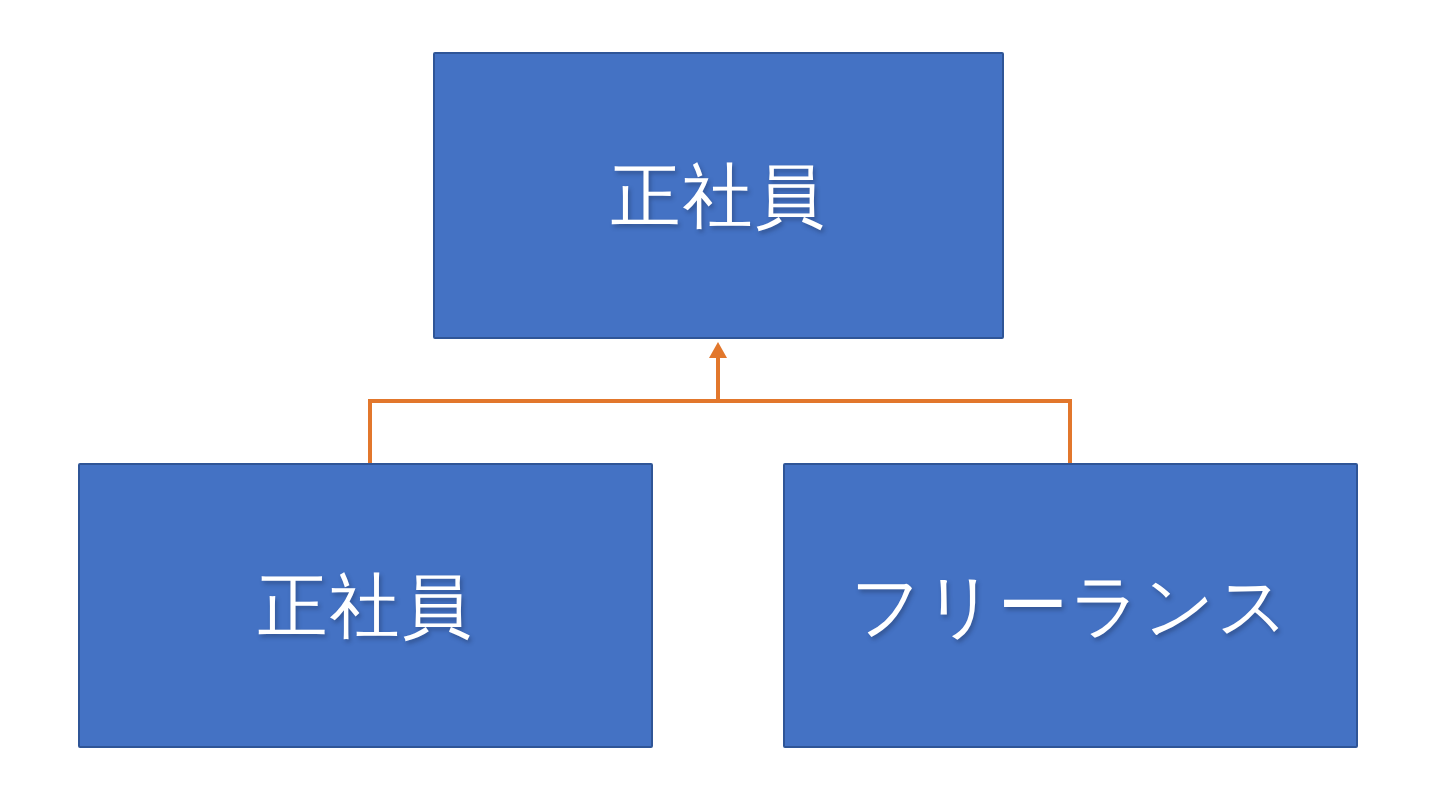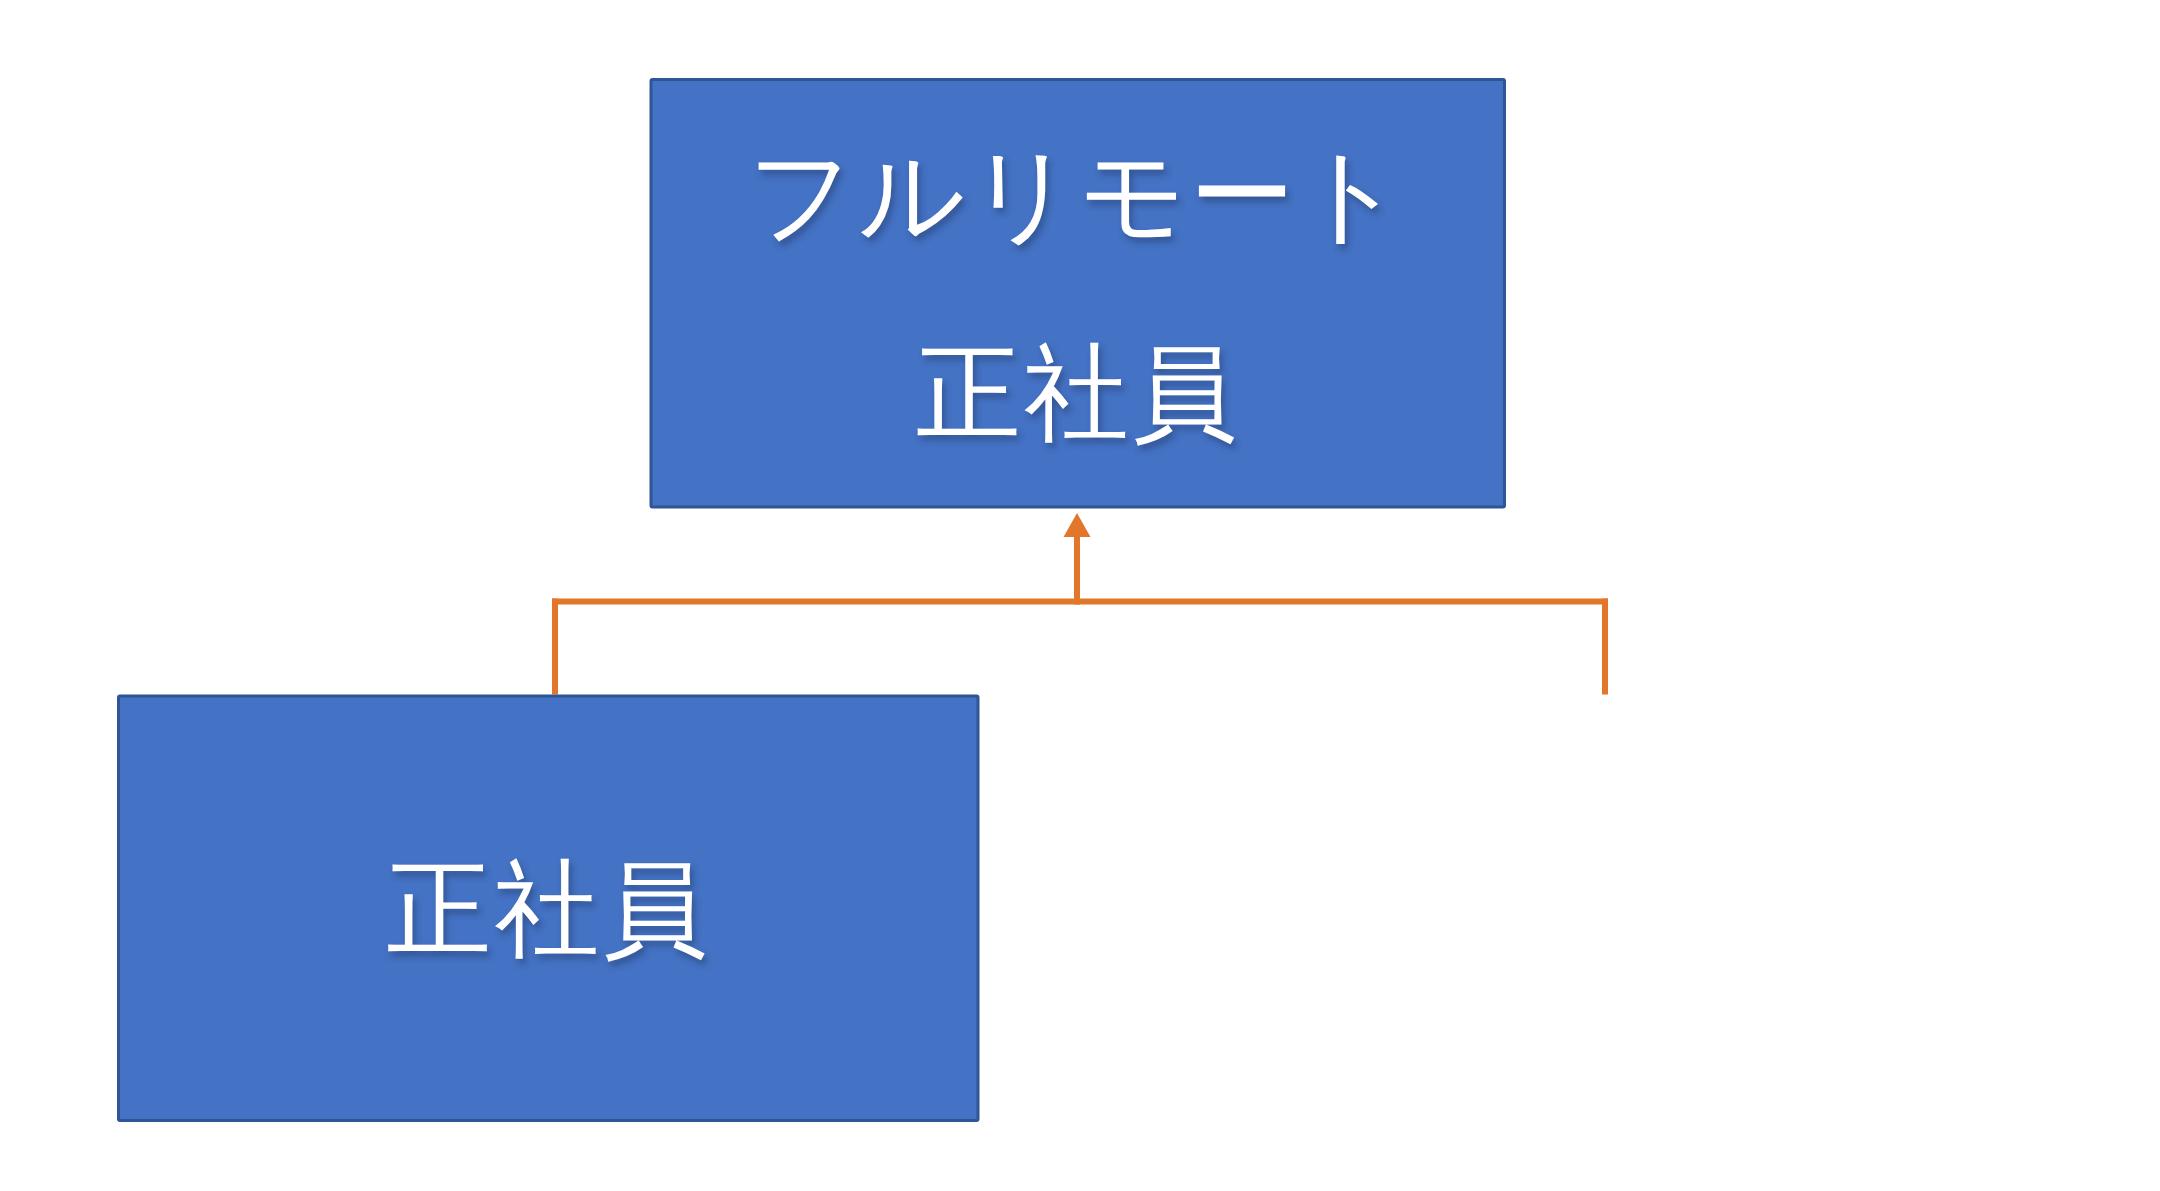--- a/index.html
+++ b/index.html
@@ -81,28 +81,30 @@
     border-right: 9px solid transparent;
     border-bottom: 16px solid var(--connector);
   }
 </style>
 </head>
 <body>
 
 <div class="canvas">
 
   <div class="node node-top">
-    <span class="node-label">フルリモート</span>
     <span class="node-label">正社員</span>
   </div>
 
   <div class="conn conn-h"></div>
   <div class="conn conn-stub-left"></div>
   <div class="conn conn-stub-right"></div>
   <div class="conn conn-stem-center"></div>
   <div class="arrowhead-up"></div>
 
   <div class="node node-bottom-left">
     <span class="node-label">正社員</span>
   </div>
 
+  <div class="node node-bottom-right">
+    <span class="node-label">フリーランス</span>
+  </div>
 
 </div>
 
 </body></html>

